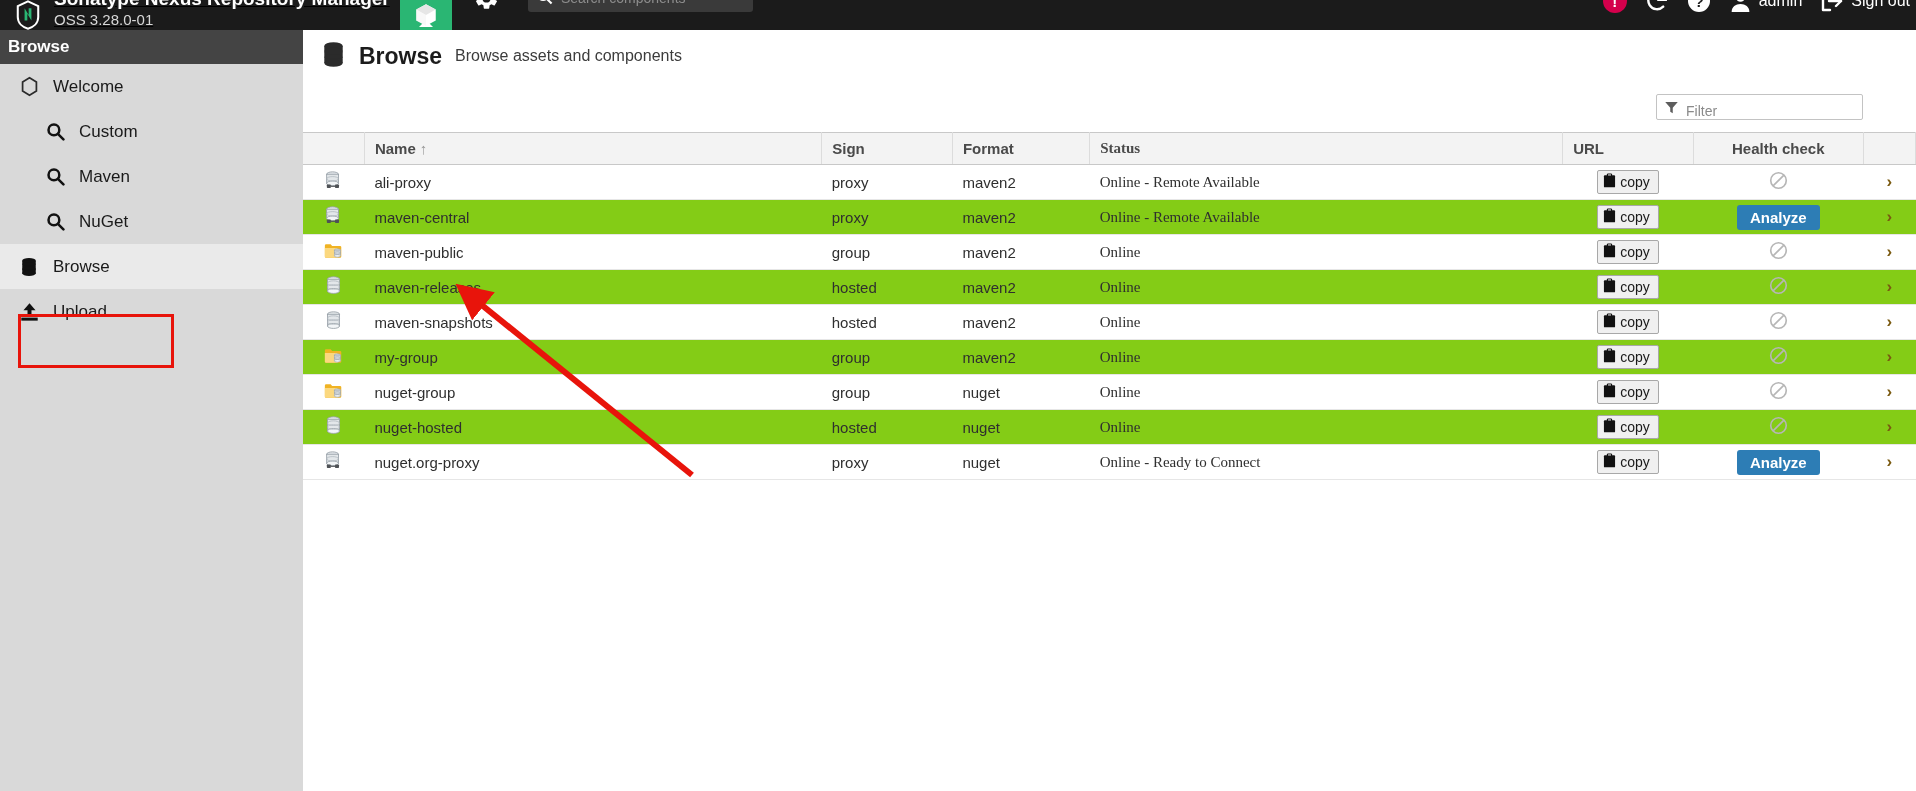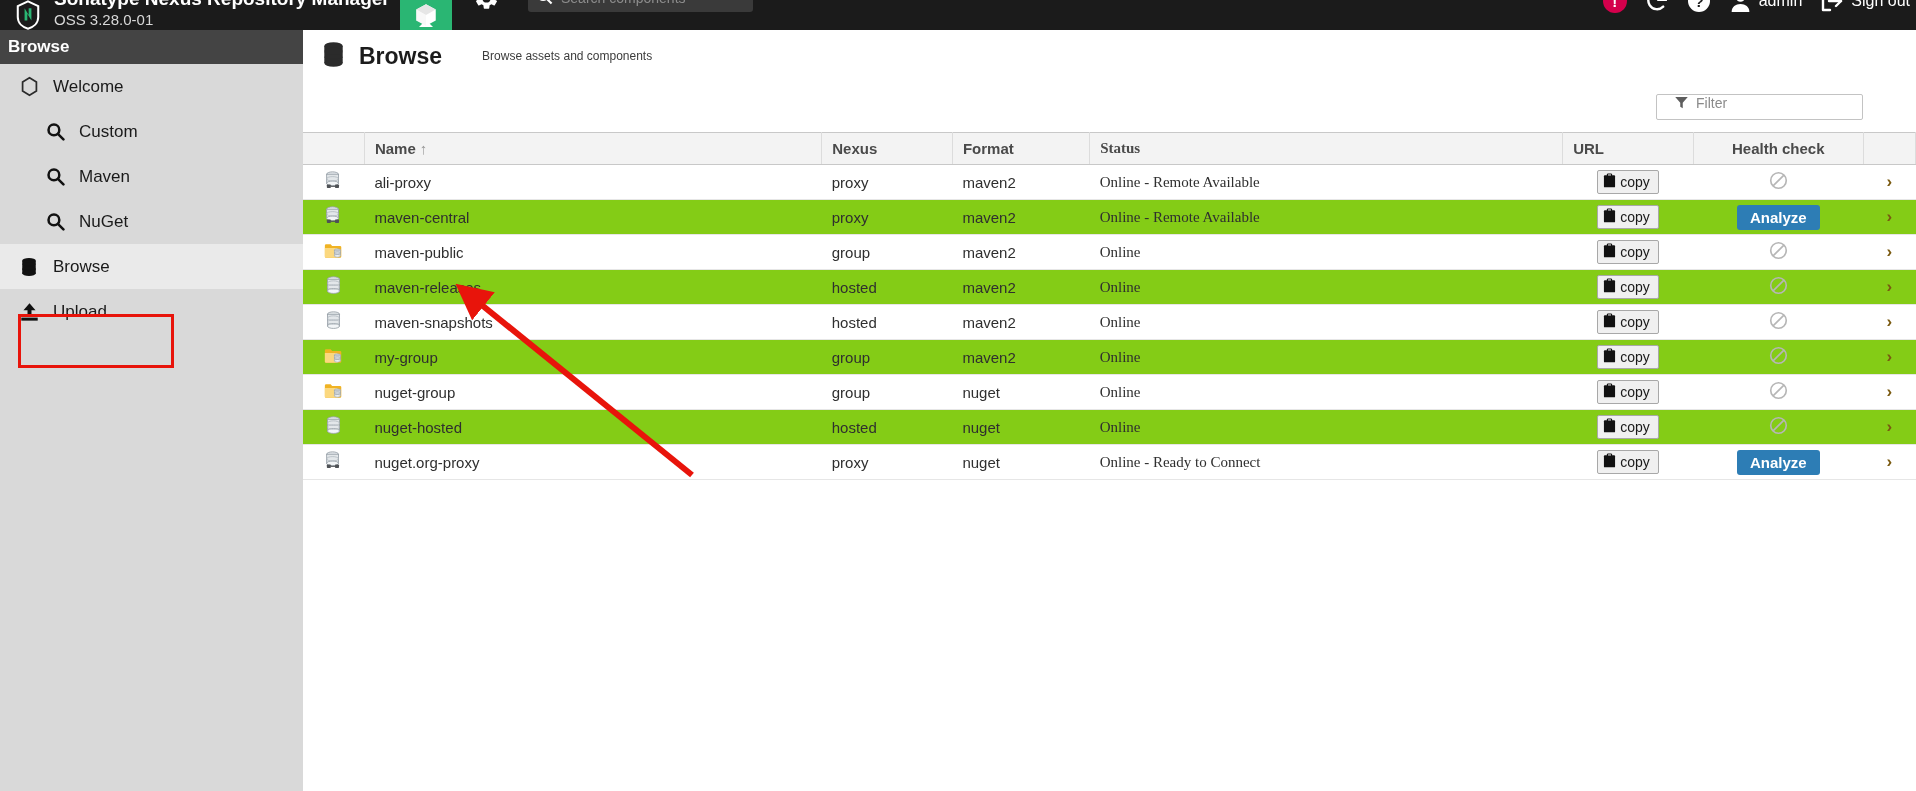--- a/index.html
+++ b/index.html
@@ -9,21 +9,21 @@
     background: #ffffff;
     overflow: hidden;
   }
 
   
   .topbar {
     position: absolute; top: 0; left: 0; width: 1916px; height: 30px;
     background: #1b1b1b;
     display: flex; align-items: flex-start;
   }
-  .brand { display: flex; align-items: flex-start; padding-left: 8px; }
+  .brand { display: flex; align-items: flex-start; padding-left: 8px; text-decoration: underline; }
   .brand-logo { width: 40px; height: 30px; position: relative; flex: none; }
   .brand-text { padding-left: 6px; padding-top: 0px; line-height: 1; }
   .brand-title {
     color: #ffffff; font-size: 19px; font-weight: bold;
     white-space: nowrap; display: block; margin-top: -11px;
   }
   .brand-sub { color: #d8d8d8; font-size: 15px; display: block; margin-top: 4px; }
 
   .green-tab {
     position: absolute; left: 400px; top: -22px; width: 52px; height: 52px;
@@ -82,26 +82,26 @@
   .nav-lvl1 { padding-left: 42px; gap: 11px; }
   .nav-item.active { background: #eaeaea; }
   .nav-caret { position: absolute; left: 6px; width: 0; height: 0;
     border-left: 6px solid transparent; border-right: 6px solid transparent;
     border-top: 7px solid #222; }
 
   
   .main { position: absolute; left: 303px; top: 30px; width: 1613px; height: 761px; background: #fff; }
   .page-head { height: 52px; display: flex; align-items: center; gap: 13px; padding-left: 18px; }
   .page-title { font-size: 23px; font-weight: bold; color: #1c1c1c; }
-  .page-desc { font-size: 12px; color: #3c3c3c; margin-left: 27px; }
+  .page-desc { font-size: 16px; color: #3c3c3c; }
 
   .filter-row { height: 50px; display: flex; align-items: center; justify-content: flex-end; padding-right: 53px; }
   .filter-box {
     width: 207px; height: 26px; border: 1px solid #c3c3c3; background: #fff;
-    display: flex; align-items: flex-start; gap: 7px; padding: 0 17px; border-radius: 2px;
+    display: flex; align-items: flex-end; gap: 7px; padding: 0 7px; border-radius: 2px;
   }
   .filter-box input {
     border: none; outline: none; font-size: 14px; width: 100%;
     font-family: "Liberation Sans", sans-serif; color: #333;
   }
   .filter-box input::placeholder { color: #8a8a8a; }
 
   table.grid { width: 1613px; border-collapse: collapse; table-layout: fixed; }
   table.grid th {
     background: #f3f3f3; border-top: 1px solid #c8c8c8; border-bottom: 1px solid #c8c8c8;
@@ -323,21 +323,21 @@
     </div>
   </div>
 
   <table class="grid">
     <thead>
       <tr>
         <th class="c-icon"></th>
         <th class="c-name">
           <span>Name</span><span style="color:#9a9a9a;padding-left:4px;">↑</span>
         </th>
-        <th class="c-type">Nexus</th>
+        <th class="c-type">Sign</th>
         <th class="c-format">Format</th>
         <th class="c-status">Status</th>
         <th class="c-url" style="text-align:left !important;">URL</th>
         <th class="c-health">Health check</th>
         <th class="c-more"></th>
       </tr>
     </thead>
     <tbody>
         <tr class="row-odd">
           <td class="c-icon"><span><svg width="19" height="19" viewBox="0 0 20 20">

